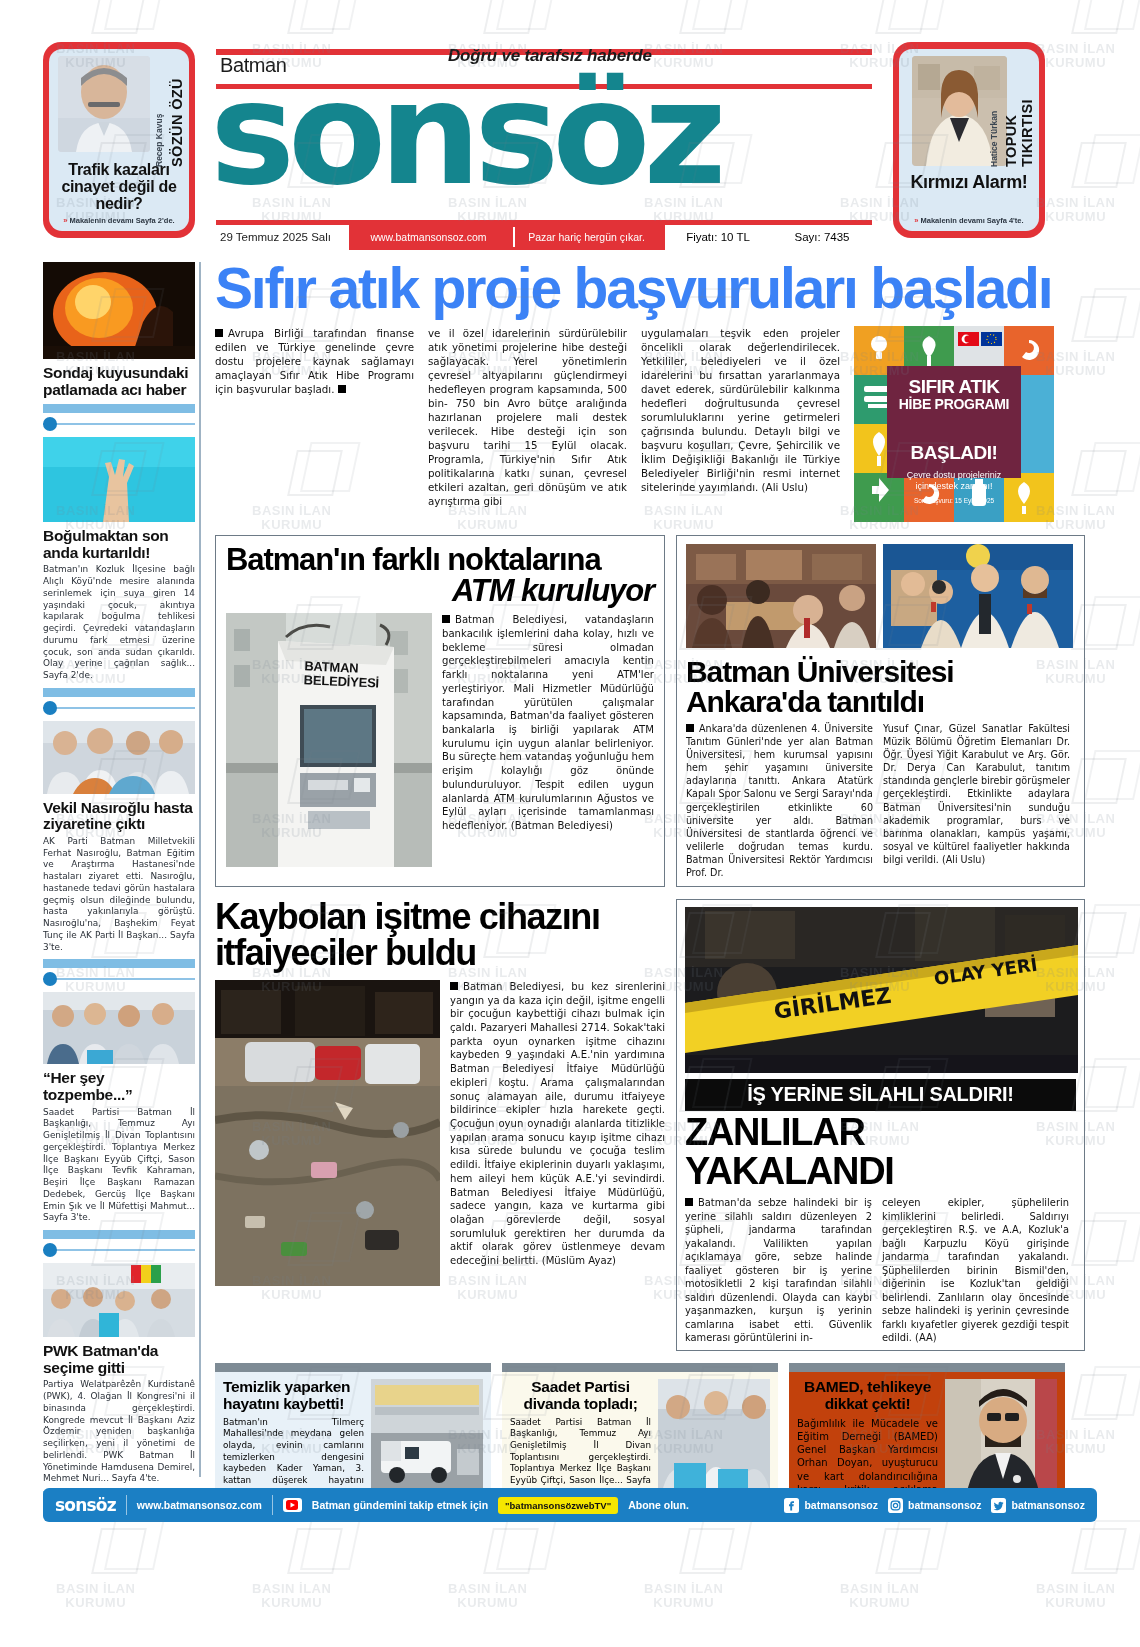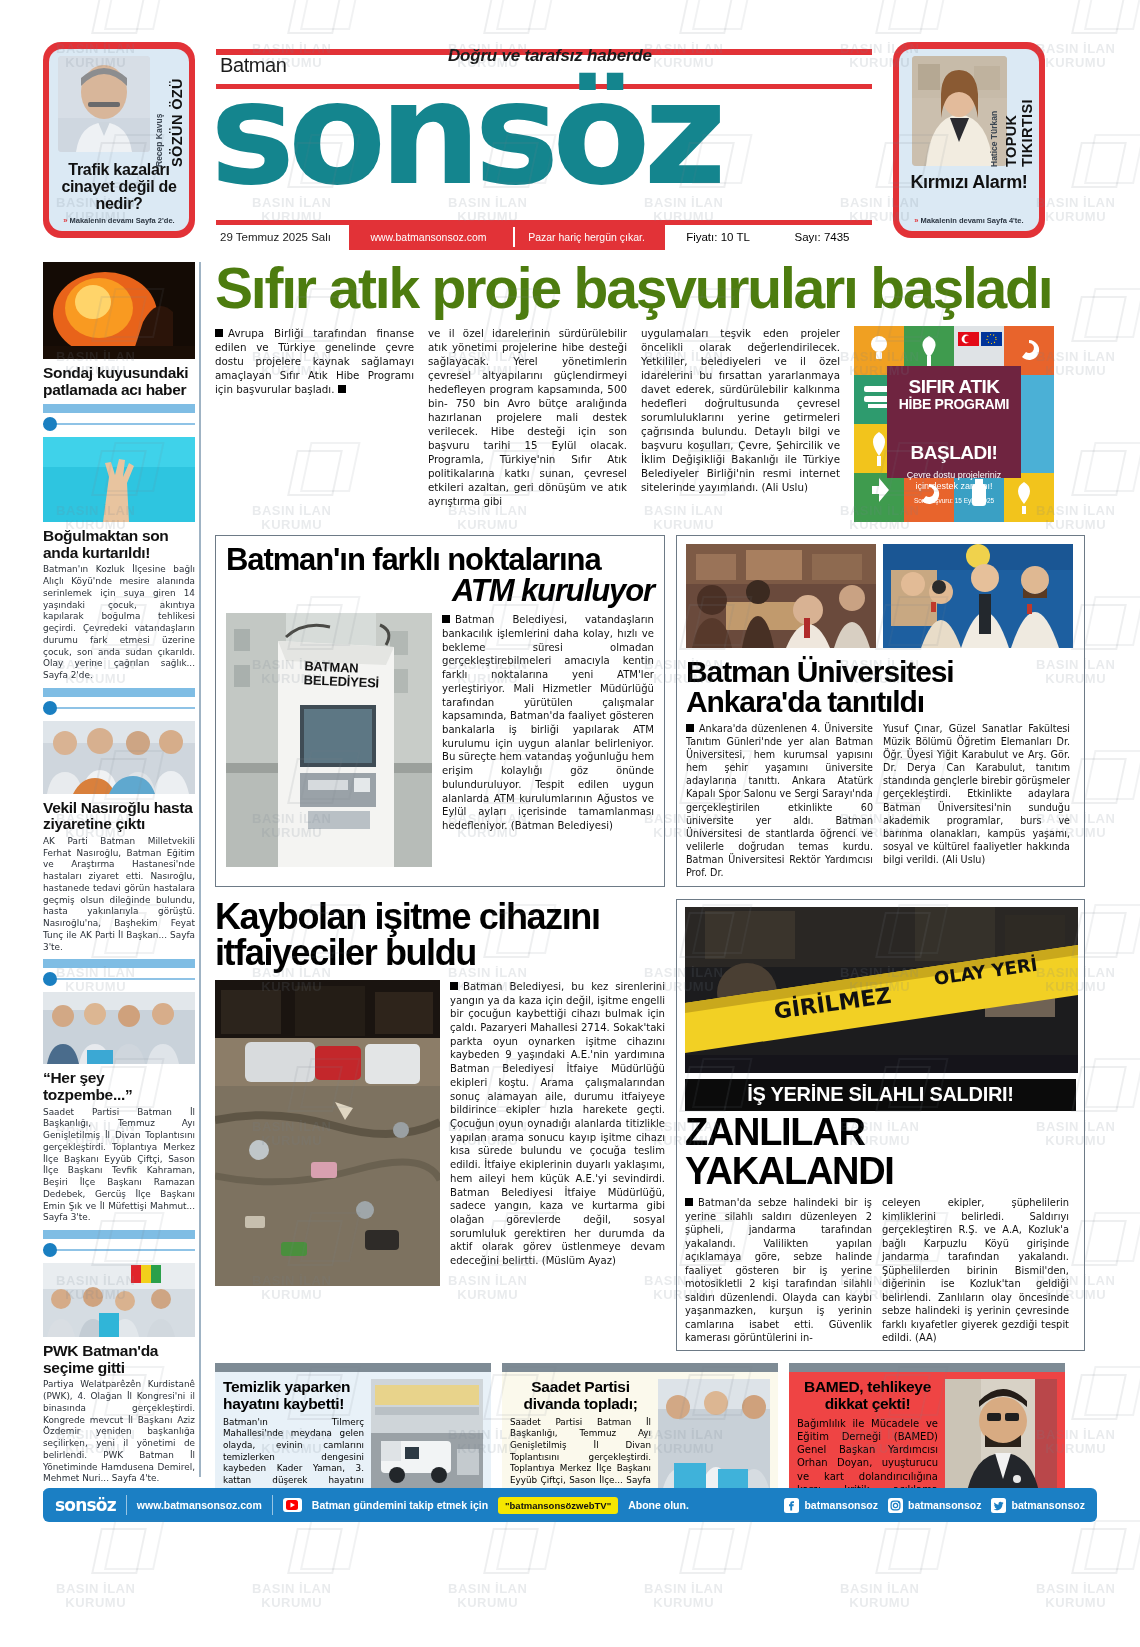--- a/index.html
+++ b/index.html
@@ -146,21 +146,21 @@
     border-radius:50%; background:#1a7fc1;
   }
   .rail-divider{
     position:absolute; left:199px; top:262px; width:2px; height:1215px; background:#9fb3c4;
   }
 
   
   .main{position:absolute; left:215px; top:262px; width:870px;}
 
   .lead-h{
-    font-size:57px; line-height:.92; font-weight:800; color:#4d7c0f;
+    font-size:57px; line-height:.92; font-weight:800; color:#3b82f6;
     letter-spacing:-2.2px; font-family:"Liberation Sans", sans-serif;
     white-space:nowrap;
   }
   .lead-body{display:flex; gap:14px; margin-top:12px;}
   .lead-col{width:199px;}
   .lead-ad{width:200px; height:196px; position:relative; overflow:hidden;}
   .art{
     font-size:10.3px; line-height:1.36; text-align:justify; color:#111;
     font-family:"DejaVu Sans", sans-serif;
     hyphens:auto;
@@ -651,21 +651,21 @@
                 <path d="M78 122 q6-32 18-32 t18 32z" fill="#d6dce1"></path>
               <rect x="16" y="84" width="32" height="38" fill="#3fb2da"></rect>
               <rect x="60" y="90" width="30" height="32" fill="#3fb2da"></rect>
             </svg>
           </div>
         </div>
       </div>
 
       <div style="width:276px;">
         <div style="height:9px;background:#7e8b95;"></div>
-        <div style="background:#ef4444;padding:7px 8px 8px;display:flex;gap:7px;height:137px;">
+        <div style="background:#c2410c;padding:7px 8px 8px;display:flex;gap:7px;height:137px;">
           <div style="width:150px;">
             <div style="font-size:15.5px;font-weight:800;line-height:1.07;letter-spacing:-.3px;text-align:center;">BAMED, tehlikeye dikkat çekti!</div>
             <div style="font-size:10px;line-height:1.33;margin-top:4px;text-align:justify;font-family:'DejaVu Sans',sans-serif;">Bağımlılık ile Mücadele ve Eğitim Derneği (BAMED) Genel Başkan Yardımcısı Orhan Doyan, uyuşturucu ve kart dolandırıcılığına karşı kritik açıklama yaptı.... Sayfa 4'te.</div>
           </div>
           <div style="width:112px;">
             <svg width="112" height="122" viewBox="0 0 112 122">
               <rect width="112" height="122" fill="#d8d2c6"></rect>
               <rect x="0" y="0" width="36" height="122" fill="#cbc4b6"></rect>
               <rect x="90" y="0" width="22" height="122" fill="#b9474a"></rect>
               <circle cx="58" cy="42" r="24" fill="#d8ab82"></circle>

